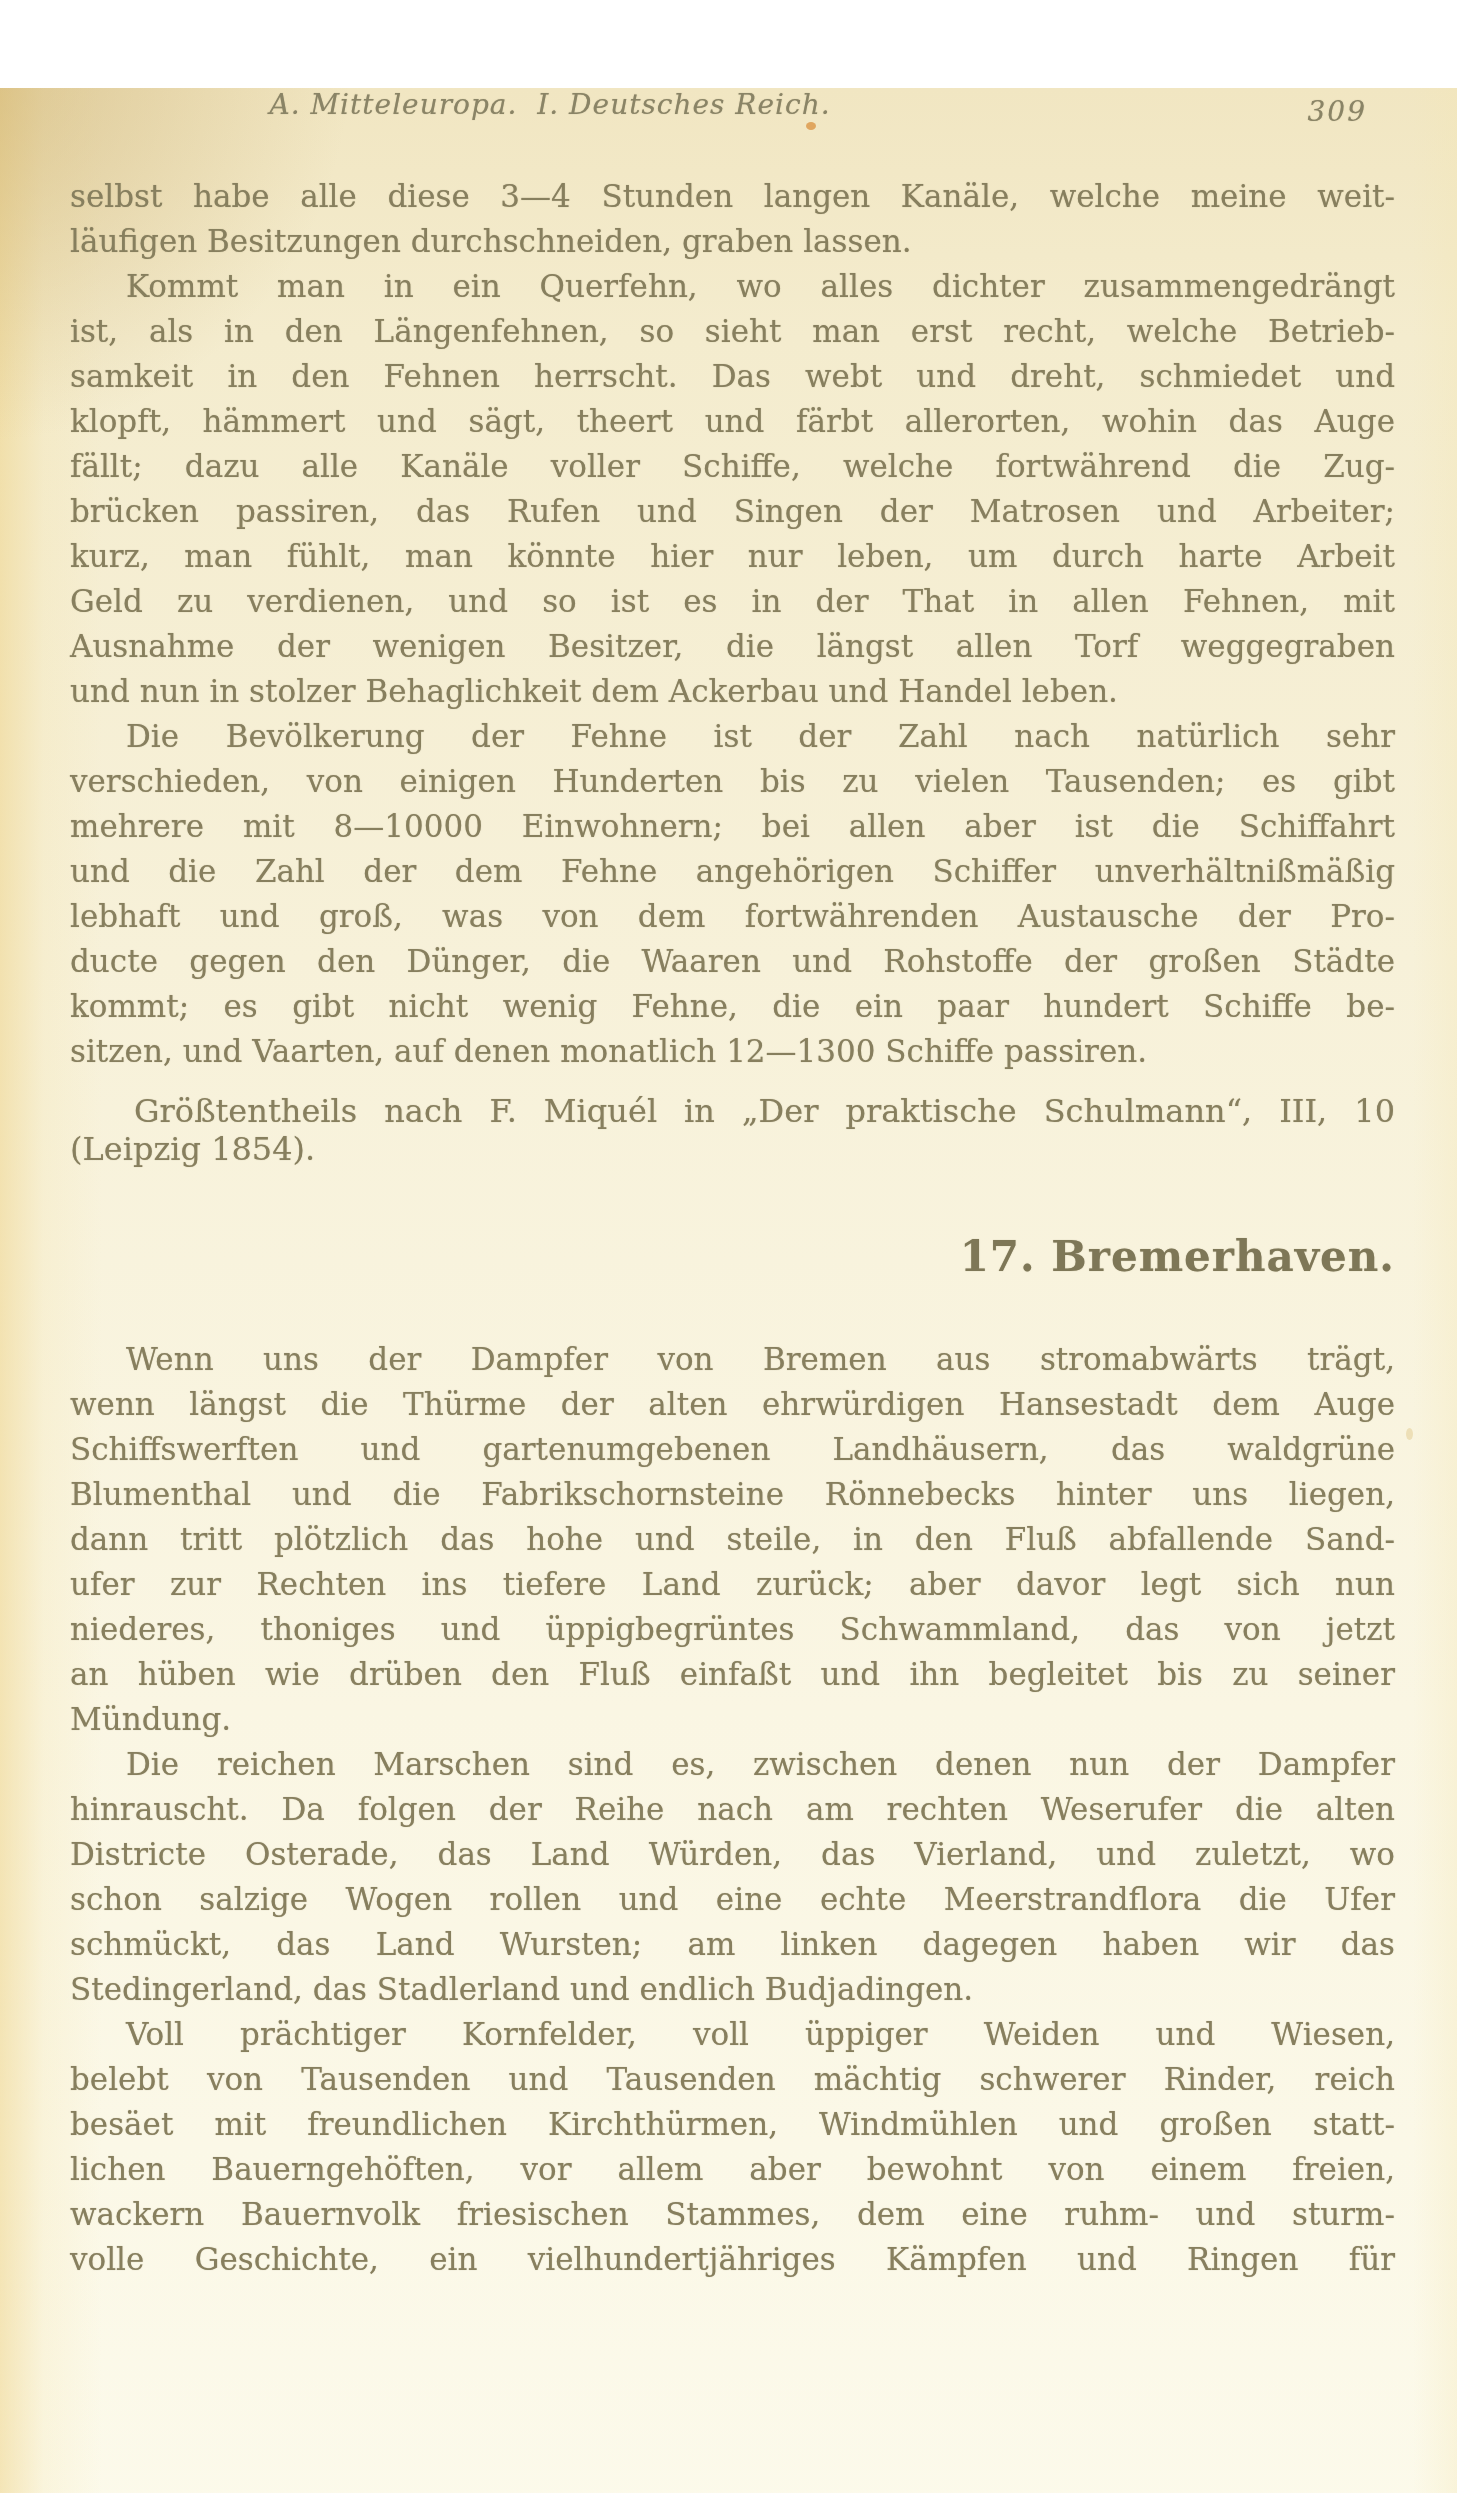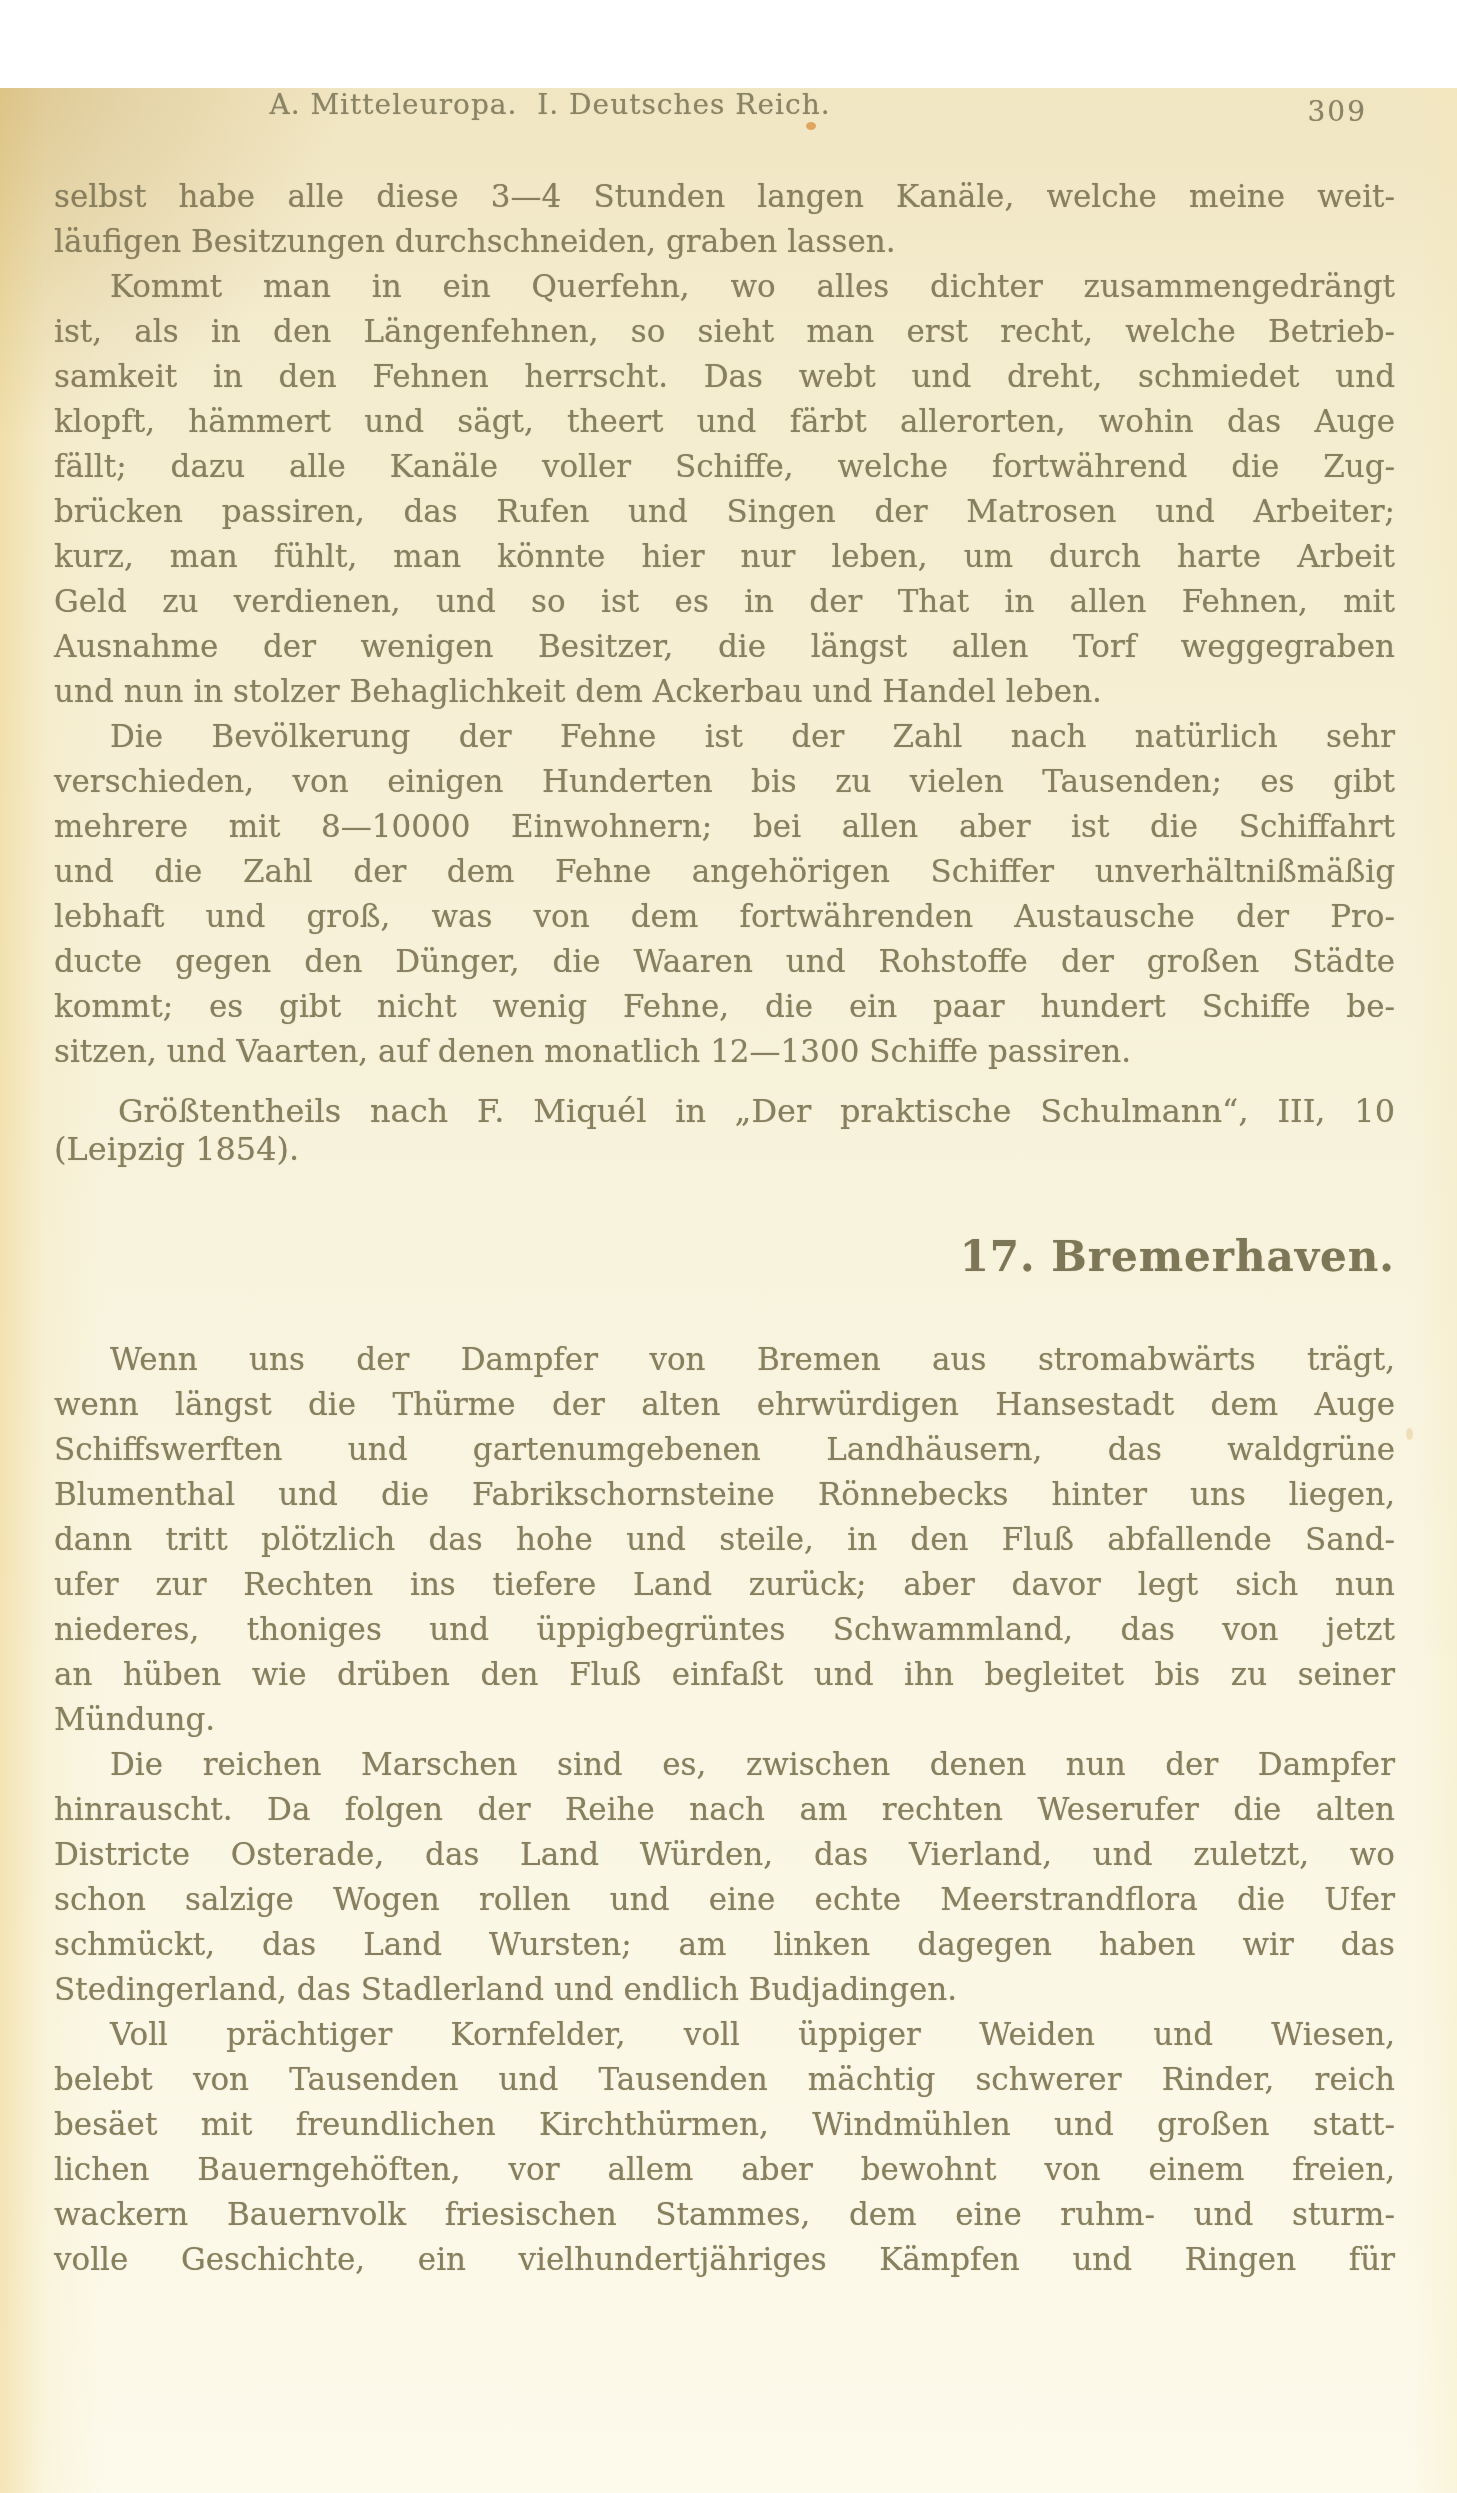--- a/index.html
+++ b/index.html
@@ -22,36 +22,37 @@
       linear-gradient(90deg, rgba(238,212,140,0.55) 0%, rgba(243,226,170,0.22) 3%, rgba(248,240,205,0) 7%),
       linear-gradient(270deg, rgba(243,230,180,0.30) 0%, rgba(243,230,180,0) 3%),
       linear-gradient(180deg, #f1e6c2 0%, #f4ecce 10%, #f7f1d9 35%, #faf6e3 65%, #fcfaeb 100%);
   }
   .running-header {
     position: relative;
     height: 40px;
     margin-top: 88px;
     font-size: 28px;
     color: #8a8466;
+    font-style: italic;
   }
   .header-title {
     position: absolute;
     left: 550px;
     transform: translateX(-50%);
     white-space: pre;
     letter-spacing: 1px;
   }
   .page-number {
     position: absolute;
     right: 90px;
     top: 7px;
     letter-spacing: 2px;
   }
   .text-block {
-    margin: 46px 62px 0 54px;
+    margin: 46px 62px 0 70px;
     font-size: 31px;
   }
   .paragraph { margin: 0; }
   .line {
     line-height: 45px;
     text-align: justify;
     text-align-last: justify;
   }
   .line.indent { text-indent: 56px; }
   .line.endline { text-align-last: left; }

